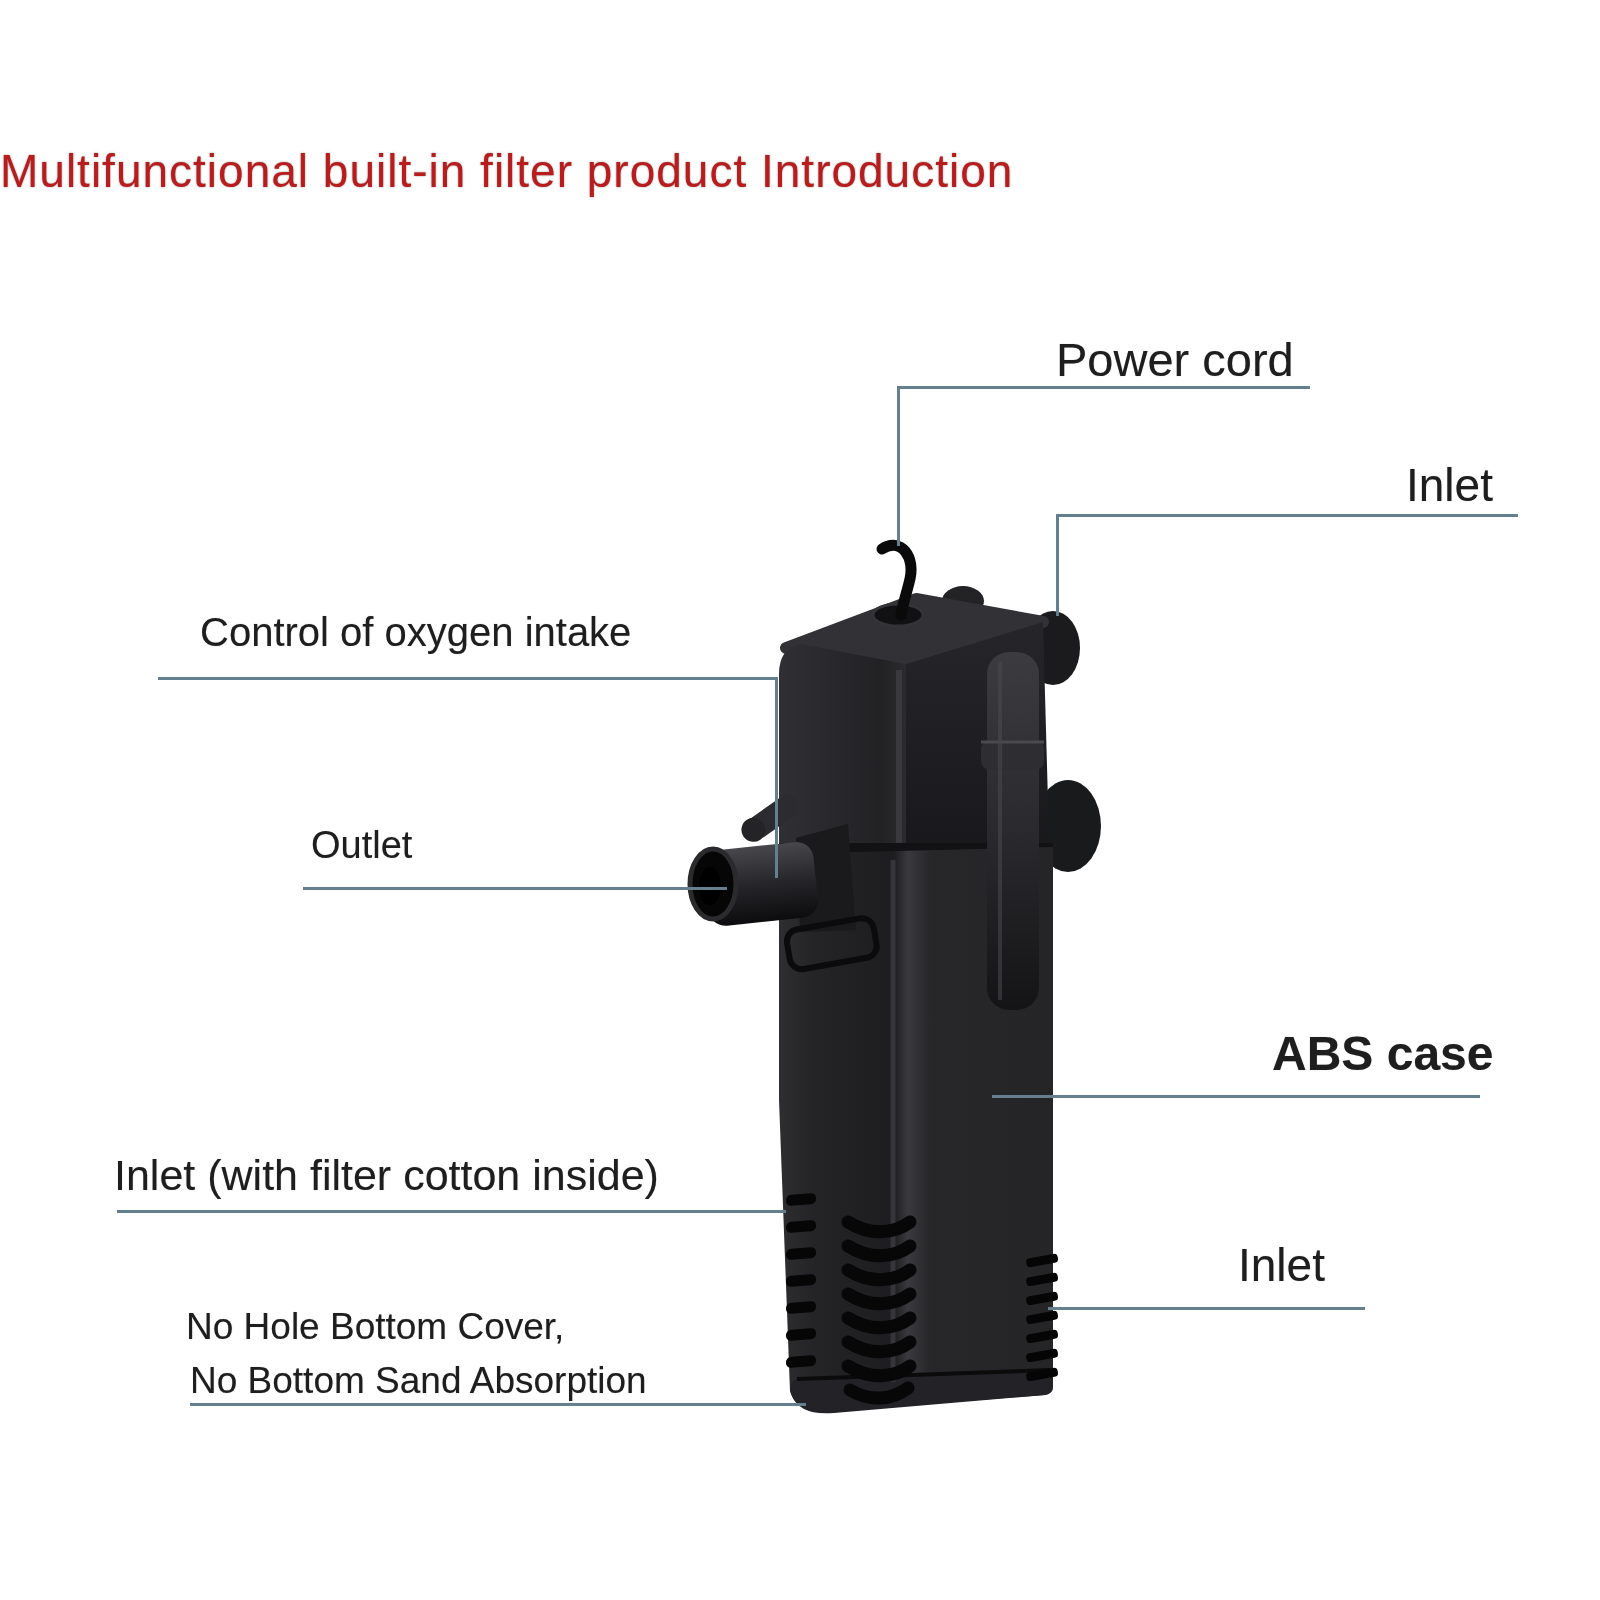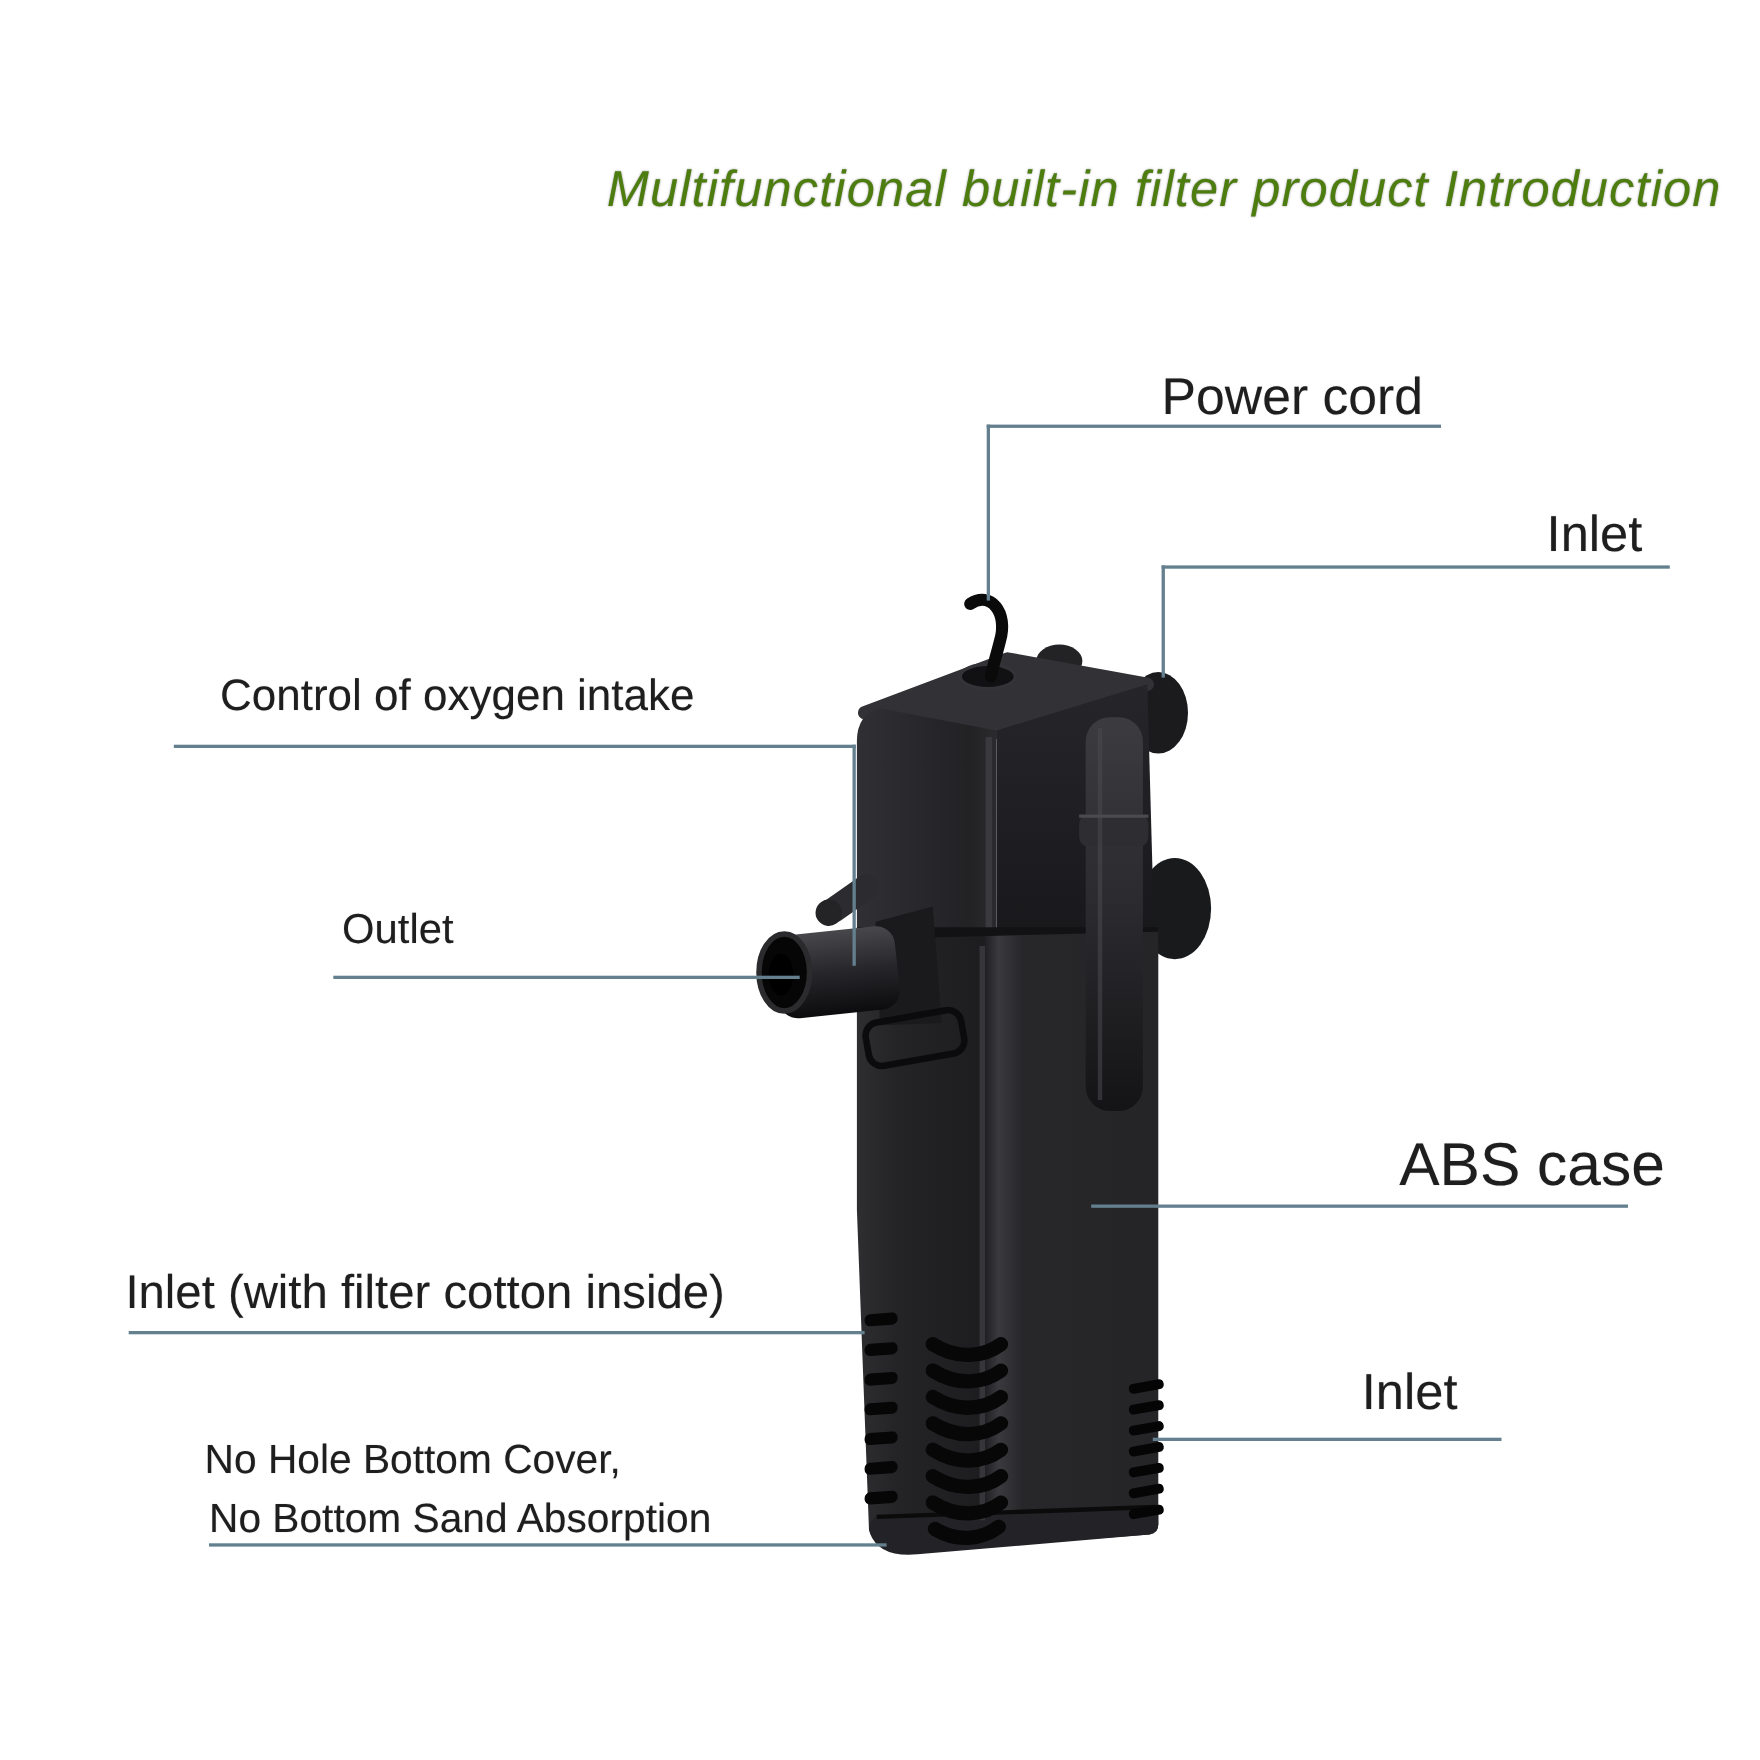--- a/index.html
+++ b/index.html
@@ -7,30 +7,29 @@
     position:relative;width:1600px;height:1600px;background:#ffffff;
     font-family:"Liberation Sans", sans-serif;overflow:hidden;
   }
   .device-svg{position:absolute;left:0;top:0;}
   
   .lbl{
     position:absolute;color:#1e1e1e;font-weight:400;white-space:nowrap;
     text-shadow:0 0 1px rgba(30,30,30,.35);
   }
   .title{
-    position:absolute;left:0;top:144px;width:1565px;text-align:right;
-    font-size:46px;color:#4d7c0f;letter-spacing:1px;
+    position:absolute;left:0;top:144px;width:1565px;text-align:left;
+    font-size:46px;color:#b91c1c;letter-spacing:1px;
     text-shadow:0 0 2px rgba(120,120,120,.8);
-    font-style:italic;
   }
   .lbl-power{left:1056px;top:332px;font-size:47px;}
   .lbl-inlet-top{left:1406px;top:458px;font-size:46px;}
   .lbl-oxy{left:200px;top:610px;font-size:40px;}
   .lbl-outlet{left:311px;top:824px;font-size:38px;}
-  .lbl-abs{left:1272px;top:1026px;font-size:55px;}
+  .lbl-abs{left:1272px;top:1026px;font-size:48px;font-weight:bold;}
   .lbl-cotton{left:114px;top:1136px;font-size:43px;margin-top:15px;}
   .lbl-inlet-bot{left:1238px;top:1238px;font-size:46px;}
   .lbl-note1{left:186px;top:1282px;font-size:37px;margin-top:24px;}
   .lbl-note2{left:190px;top:1360px;font-size:37px;}
   
   .ln{position:absolute;background:#64808f;}
   .ln.h{height:3px;}
   .ln.v{width:3px;}
   .ln-power-h{left:897px;top:386px;width:413px;}
   .ln-power-v{left:897px;top:386px;height:160px;}

